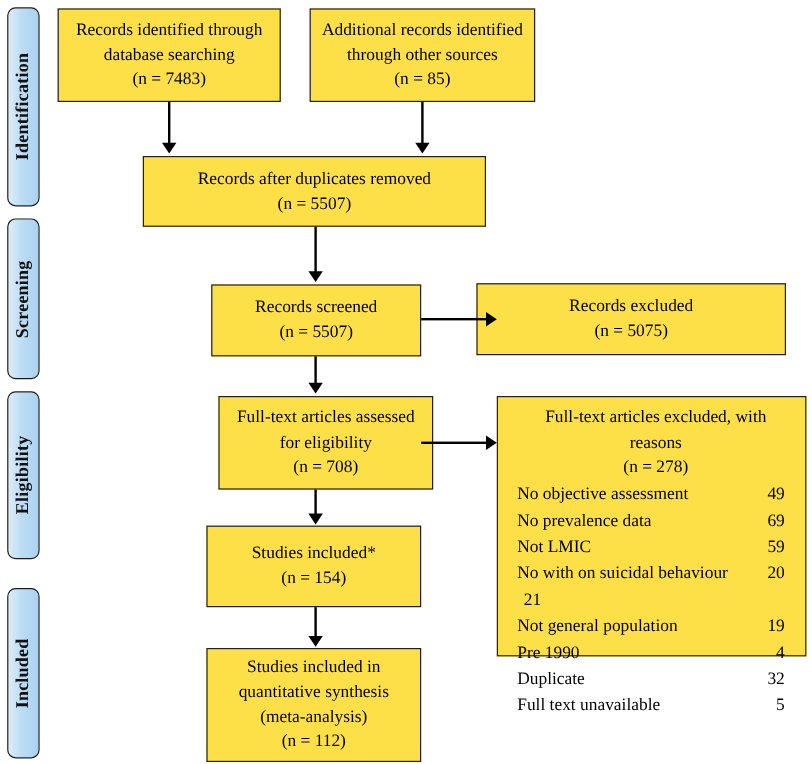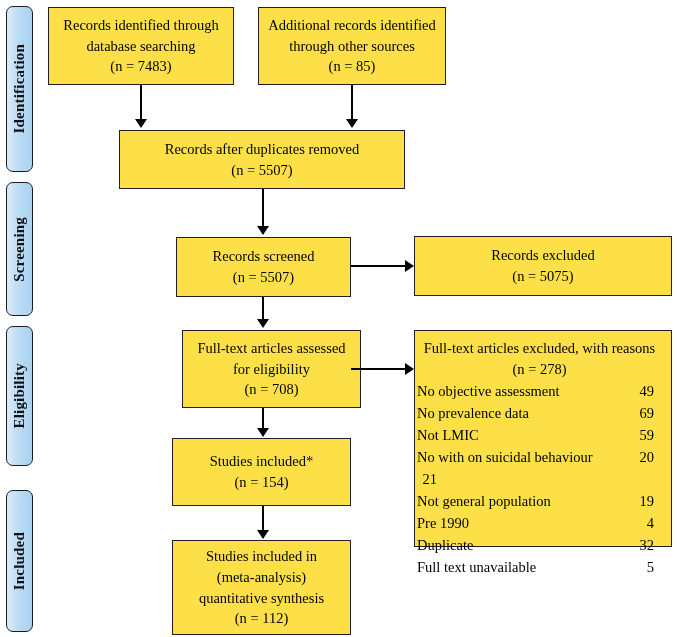--- a/index.html
+++ b/index.html
@@ -53,21 +53,21 @@
     justify-content: center;
     text-align: center;
     font-size: 14.5px;
     line-height: 1.42;
     padding: 4px 6px;
   }
   .box .line { display: block; white-space: nowrap; }
   
   .box.reasons {
     justify-content: flex-start;
-    padding: 7px 9px 6px 2px;
+    padding: 7px 9px 6px 16px;
   }
   .reasons .rhead {
     width: 100%;
     text-align: center;
     font-size: 14.5px;
     line-height: 1.42;
   }
   .reasons .rows {
     width: 100%;
     margin-top: 1px;
@@ -146,21 +146,21 @@
   </div>
 
   <div class="vline" style="left:262px; top:189px; height:39px;"></div>
   <div class="arrow-down" style="left:257px; top:226px;"></div>
 
   <div class="box" style="left:176px; top:237px; width:175px; height:60px;">
     <span class="line">Records screened</span>
     <span class="line">(n = 5507)</span>
   </div>
 
-  <div class="box" style="left:414px; top:236px; width:258px; height:60px;">
+  <div class="box" style="left:397px; top:236px; width:258px; height:60px;">
     <span class="line">Records excluded</span>
     <span class="line">(n = 5075)</span>
   </div>
 
   <div class="hline" style="left:351px; top:265px; width:56px;"></div>
   <div class="arrow-right" style="left:405px; top:260px;"></div>
 
   <div class="vline" style="left:262px; top:297px; height:23px;"></div>
   <div class="arrow-down" style="left:257px; top:319px;"></div>
 
@@ -221,18 +221,18 @@
   <div class="box" style="left:172px; top:438px; width:179px; height:68px;">
     <span class="line">Studies included*</span>
     <span class="line">(n = 154)</span>
   </div>
 
   <div class="vline" style="left:262px; top:506px; height:26px;"></div>
   <div class="arrow-down" style="left:257px; top:530px;"></div>
 
   <div class="box" style="left:172px; top:540px; width:179px; height:95px;">
     <span class="line">Studies included in</span>
+    <span class="line">quantitative synthesis</span>
     <span class="line">(meta-analysis)</span>
-    <span class="line">quantitative synthesis</span>
     <span class="line">(n = 112)</span>
   </div>
 
 </div>
 
 </body></html>

